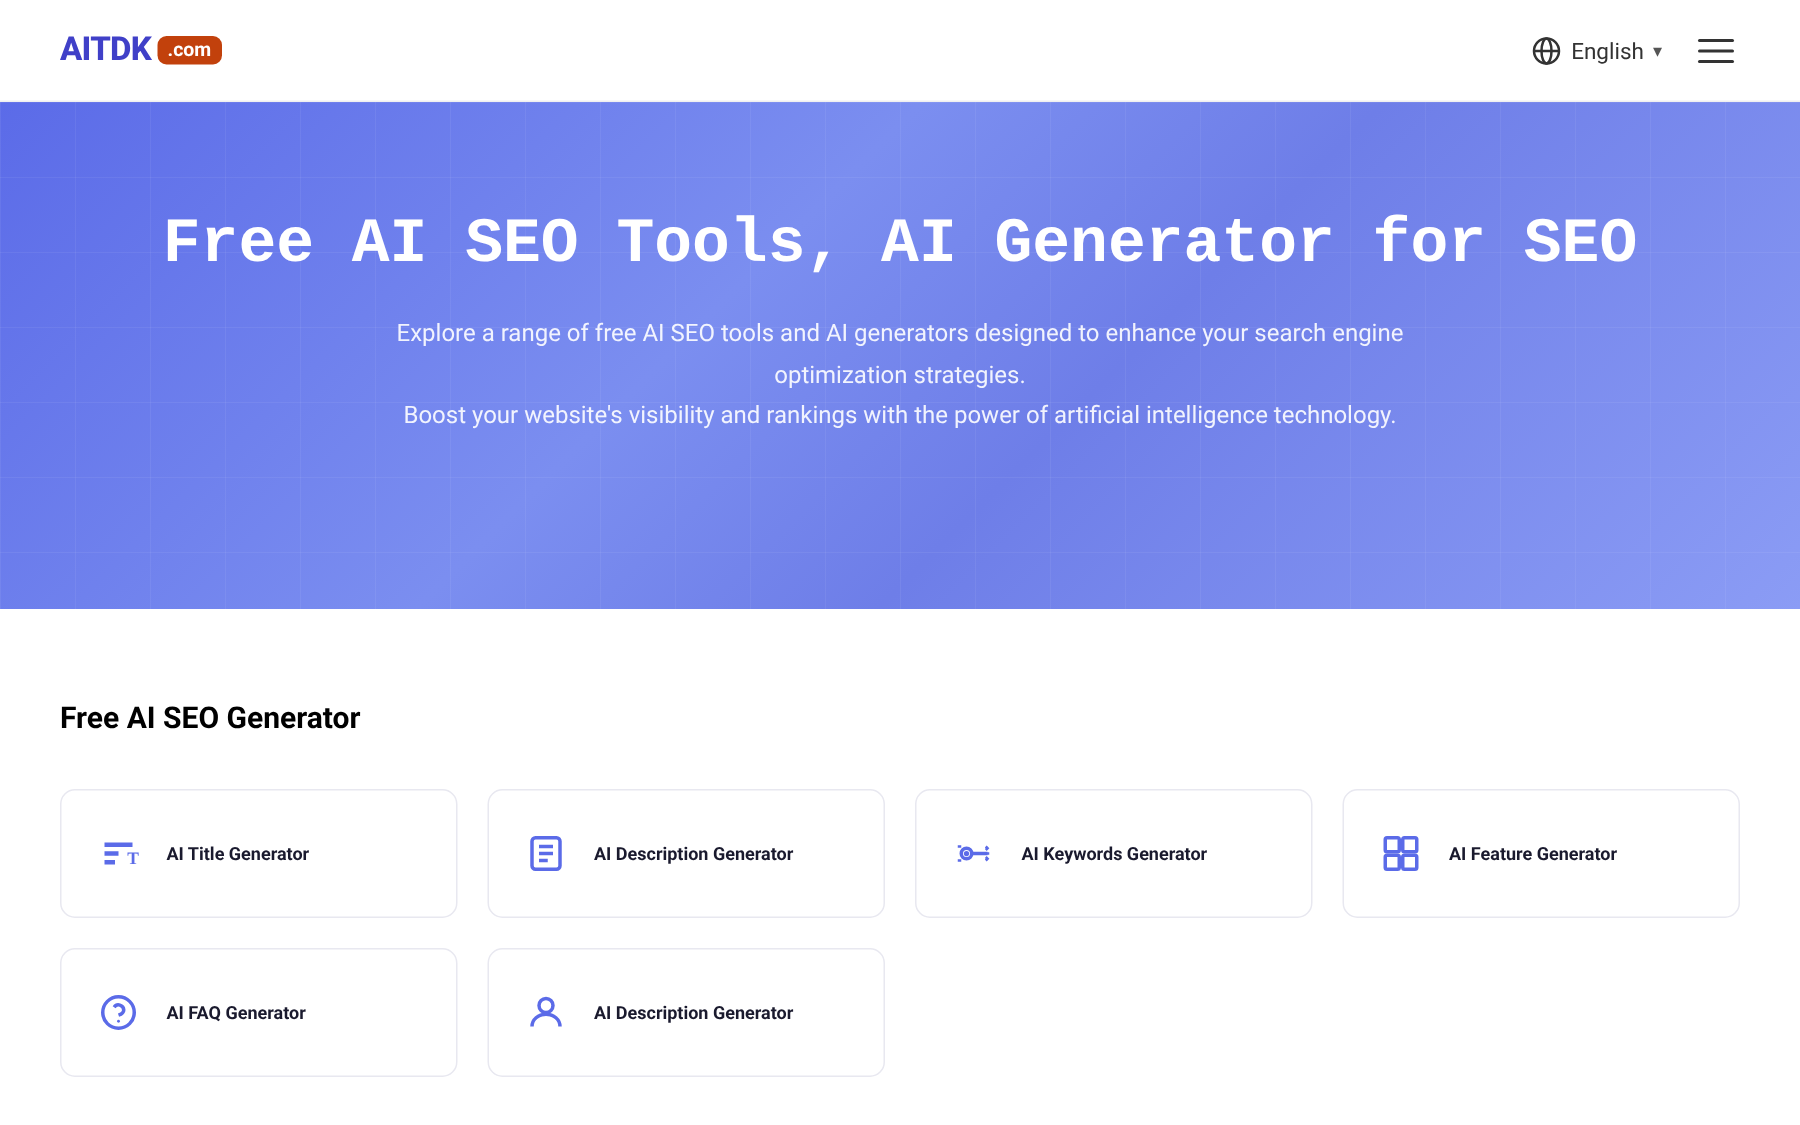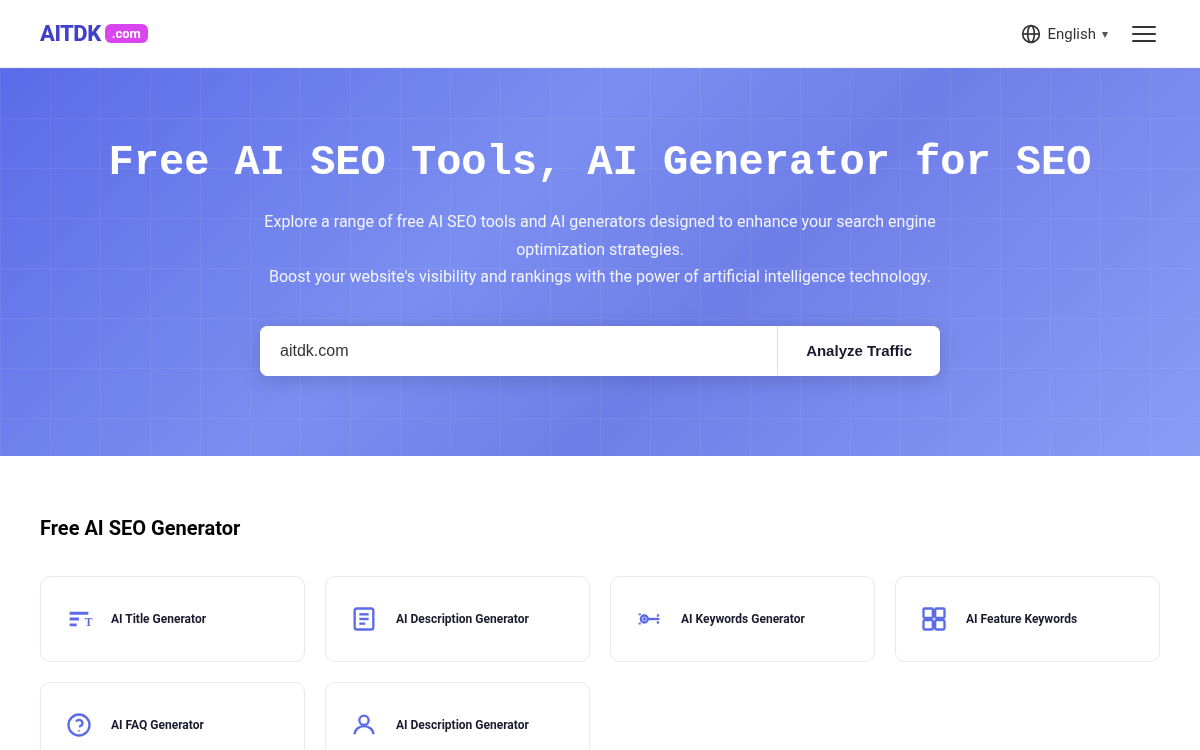--- a/index.html
+++ b/index.html
@@ -33,21 +33,21 @@
       gap: 4px;
       text-decoration: none;
     }
     .logo-text {
       font-size: 22px;
       font-weight: 800;
       color: #4040c8;
       letter-spacing: -0.5px;
     }
     .logo-badge {
-      background: #d946ef;
+      background: #c2410c;
       color: #fff;
       font-size: 13px;
       font-weight: 700;
       border-radius: 6px;
       padding: 2px 7px;
     }
     .header-right {
       display: flex;
       align-items: center;
       gap: 20px;
@@ -232,24 +232,20 @@
   </div>
 </header>
 
 <section class="hero">
   <div class="hero-content">
     <h1 class="hero-title">Free AI SEO Tools, AI Generator for SEO</h1>
     <p class="hero-subtitle">
       <span>Explore a range of free AI SEO tools and AI generators designed to enhance your search engine optimization strategies.</span><br>
       <span>Boost your website's visibility and rankings with the power of artificial intelligence technology.</span>
     </p>
-    <div class="search-bar">
-      <input type="text" class="search-input" value="aitdk.com" style="">
-      <button class="analyze-btn">Analyze Traffic</button>
-    </div>
   </div>
 </section>
 
 <section class="tools-section">
   <h2 class="section-title">Free AI SEO Generator</h2>
 
   <div class="tools-grid">
 
     <div class="tool-card">
       <div class="tool-icon">
@@ -287,21 +283,21 @@
 
     <div class="tool-card">
       <div class="tool-icon">
         <svg viewBox="0 0 24 24" fill="none" stroke="#5b6be8" stroke-width="2">
           <rect x="3" y="3" width="8" height="8" rx="1"></rect>
           <rect x="13" y="3" width="8" height="8" rx="1"></rect>
           <rect x="3" y="13" width="8" height="8" rx="1"></rect>
           <rect x="13" y="13" width="8" height="8" rx="1"></rect>
         </svg>
       </div>
-      <span class="tool-label">AI Feature Keywords</span>
+      <span class="tool-label">AI Feature Generator</span>
     </div>
   </div>
 
   <div class="tools-grid-row2">
 
     <div class="tool-card">
       <div class="tool-icon">
         <svg viewBox="0 0 24 24" fill="none" stroke="#5b6be8" stroke-width="2">
           <circle cx="12" cy="12" r="9"></circle>
           <path d="M9.5 9a3 3 0 0 1 5.5 1.5c0 2-3 3-3 3"></path>

